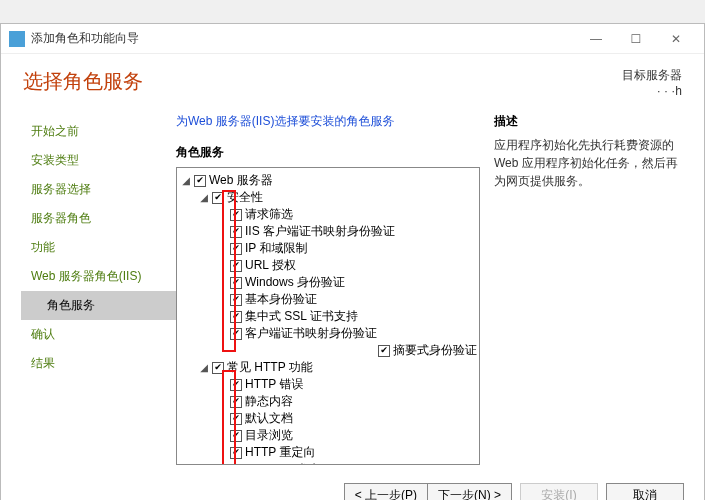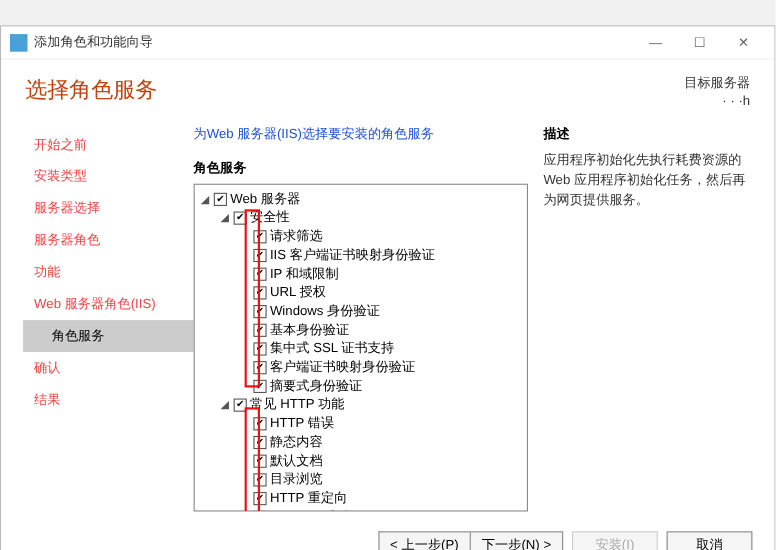--- a/index.html
+++ b/index.html
@@ -8,21 +8,21 @@
 .titlebar { height: 30px; display: flex; align-items: center; padding: 0 8px; border-bottom: 1px solid #eee; }
 .titlebar .icon { width: 16px; height: 16px; background: #4aa0d8; margin-right: 6px; }
 .titlebar .title { flex: 1; color: #333; }
 .winbtns { display: flex; }
 .winbtn { width: 40px; height: 30px; display: flex; align-items: center; justify-content: center; color: #666; cursor: pointer; }
 .header { display: flex; justify-content: space-between; padding: 14px 22px 8px 22px; }
 .page-title { font-size: 20px; color: #c2410c; }
 .target { text-align: right; color: #333; font-size: 10px; line-height: 1.3; }
 .body { flex: 1; display: flex; padding: 0 20px 8px 20px; overflow: hidden; }
 .sidebar { width: 155px; padding-top: 10px; }
-.nav-item { padding: 6px 10px; color: #ef4444; cursor: pointer; }
+.nav-item { padding: 6px 10px; color: #4d7c0f; cursor: pointer; }
 .nav-item.sub { padding-left: 26px; }
 .nav-item.active { background: #ccc; color: #000; }
 .main { flex: 1; display: flex; gap: 14px; padding-top: 6px; }
 .col-tree { flex: 1; display: flex; flex-direction: column; }
 .instruction { color: #1d4ed8; margin-bottom: 14px; }
 .section-label { font-weight: bold; margin-bottom: 6px; }
 .treebox { flex: 1; border: 1px solid #888; padding: 4px 2px; overflow-y: scroll; position: relative; }
 .row { display: flex; align-items: center; gap: 3px; }
 .exp { width: 10px; text-align: center; color: #555; cursor: pointer; font-size: 10px; }
 .chk { width: 12px; height: 12px; border: 1px solid #555; display: inline-flex; align-items: center; justify-content: center; background: #fff; cursor: pointer; font-size: 9px; line-height: 1; }
@@ -123,21 +123,21 @@
               <div class="row" style="padding-left: 38px;">
                 <span class="exp"></span>
                 <span class="chk checked"></span>
                 <span class="lbl">集中式 SSL 证书支持</span>
               </div>
               <div class="row" style="padding-left: 38px;">
                 <span class="exp"></span>
                 <span class="chk checked"></span>
                 <span class="lbl">客户端证书映射身份验证</span>
               </div>
-              <div class="row" style="padding-left: 38px;">
+              <div class="row" style="padding-left: 38px; justify-content: flex-end;">
                 <span class="exp"></span>
                 <span class="chk checked"></span>
                 <span class="lbl">摘要式身份验证</span>
               </div>
               <div class="row" style="padding-left: 20px;">
                 <span class="exp">◢</span>
                 <span class="chk checked"></span>
                 <span class="lbl">常见 HTTP 功能</span>
               </div>
               <div class="row" style="padding-left: 38px;">

